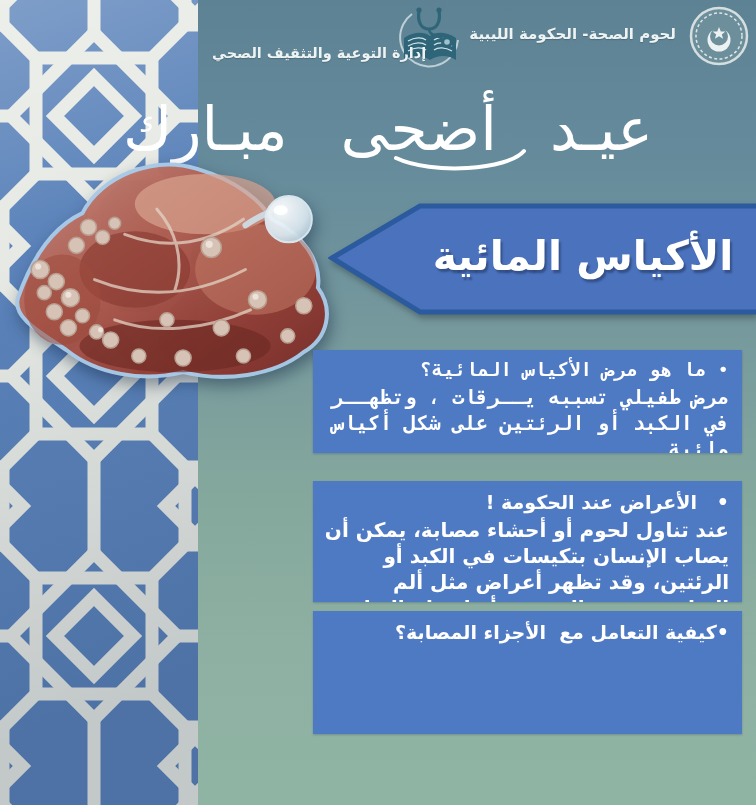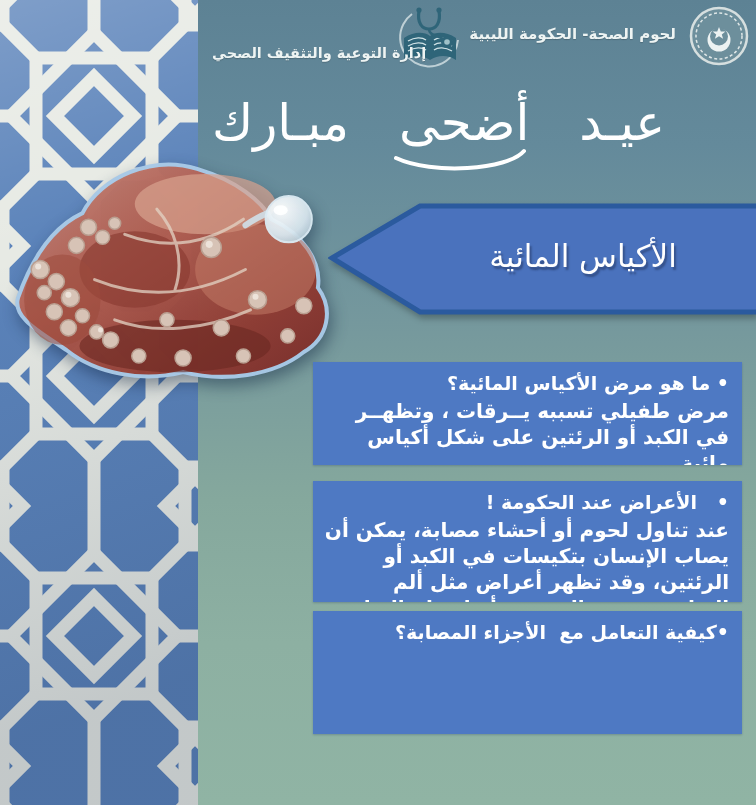--- a/index.html
+++ b/index.html
@@ -16,43 +16,43 @@
   }
   .hdr-label{
     position:absolute;color:#eef4f3;font-weight:bold;direction:rtl;
     font-size:15px;letter-spacing:0;text-shadow:0 1px 1px rgba(0,0,0,.18);white-space:nowrap;
   }
   .ministry-label{right:80px;top:25px;}
   .dept-label{left:212px;top:45px;font-size:14.5px;}
   .seal{position:absolute;right:7px;top:6px;width:60px;height:60px;}
   .dept-logo{position:absolute;left:392px;top:2px;width:76px;height:72px;}
   .eid-title{
-    position:absolute;left:233px;top:94px;width:432px;
-    color:#ffffff;font-size:50px;font-weight:normal;text-align:left;
+    position:absolute;left:221px;top:94px;width:432px;
+    color:#ffffff;font-size:60px;font-weight:normal;text-align:left;
     direction:rtl;word-spacing:34px;white-space:nowrap;
   }
   .title-swash{position:absolute;left:392px;top:148px;width:136px;height:28px;}
   .organ{position:absolute;left:4px;top:148px;width:332px;height:238px;
     filter:drop-shadow(3px 7px 8px rgba(10,30,60,.45));}
   .banner{position:absolute;left:328px;top:198px;width:428px;height:122px;
     filter:drop-shadow(2px 4px 3px rgba(0,0,0,.28));}
   .banner-svg{position:absolute;inset:0;width:100%;height:100%;}
   .banner-label{
     position:absolute;left:96px;top:0;width:318px;height:116px;
     display:flex;align-items:center;justify-content:center;
-    color:#ffffff;font-size:31px;font-weight:normal;direction:rtl;
+    color:#ffffff;font-size:41px;font-weight:bold;direction:rtl;
     text-shadow:2px 3px 2px rgba(20,30,60,.4);white-space:nowrap;
   }
   .card{
     position:absolute;left:313px;width:429px;background:#4e79c3;
     color:#ffffff;direction:rtl;text-align:right;box-sizing:border-box;
     padding:7px 13px 6px 10px;font-weight:bold;overflow:hidden;
     box-shadow:0 1px 2px rgba(20,40,80,.25);
   }
-  .card-1{top:362px;height:103px;}
+  .card-1{top:350px;height:103px;font-family:Liberation Mono, monospace;}
   .card-2{top:481px;height:121px;}
   .card-3{top:611px;height:123px;}
   .sec-head{font-size:19px;line-height:29px;white-space:pre-wrap;}
   .sec-body{font-size:20px;line-height:26px;}
 </style>
 </head>
 <body>
 
 <div class="poster">
 

